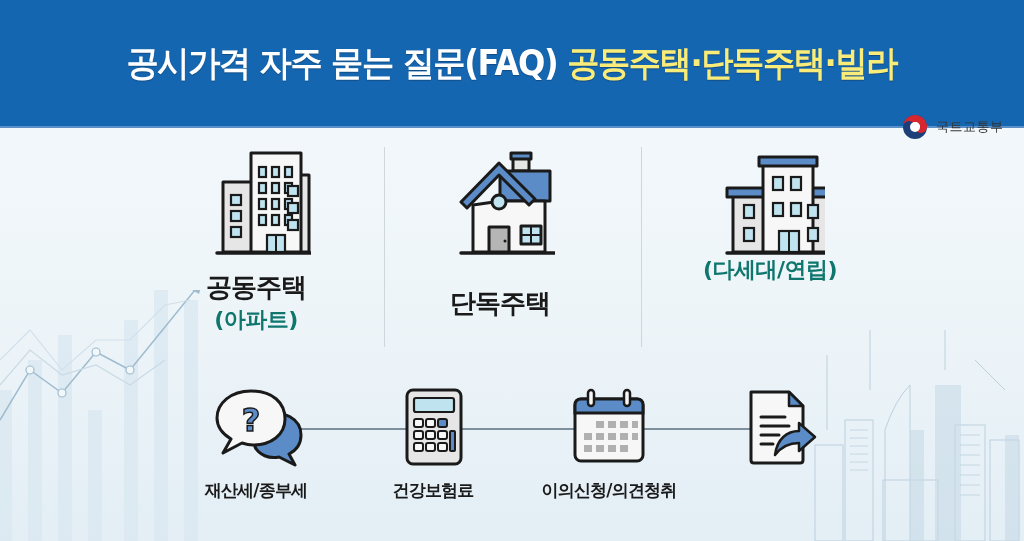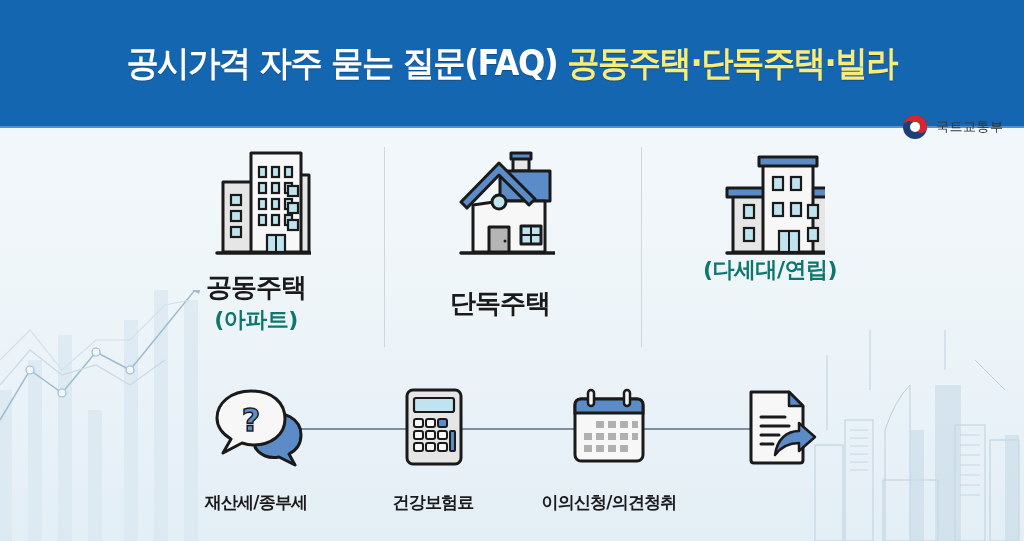--- a/index.html
+++ b/index.html
@@ -39,21 +39,21 @@
     position:absolute; top:145px; width:200px; text-align:center;
   }
   .category .icon { display:block; margin:0 auto; }
   .cat-title { font-size:26px; font-weight:bold; color:#1a1a1a; letter-spacing:-1px; line-height:36px; }
   .cat-sub { font-size:22px; font-weight:bold; color:#0f766e; letter-spacing:-0.5px; line-height:30px; }
 
   .connector { position:absolute; left:290px; top:428px; width:460px; height:2px; background:#7f909c; }
 
   .faq-item { position:absolute; top:387px; width:170px; text-align:center; }
   .faq-item .icon { display:block; margin:0 auto; }
-  .faq-label { margin-top:24px; font-size:17px; font-weight:bold; color:#1a1a1a; letter-spacing:-0.8px; white-space:nowrap; }
+  .faq-label { margin-top:12px; font-size:17px; font-weight:bold; color:#1a1a1a; letter-spacing:-0.8px; white-space:nowrap; }
 </style>
 </head>
 <body>
 
 <div class="header">
   <div class="header-title"><span>공시가격 자주 묻는 질문(FAQ) </span><span class="hl">공동주택·단독주택·빌라</span></div>
 </div>
 
 <div class="logo">
   <svg width="26" height="26" viewBox="0 0 26 26">

